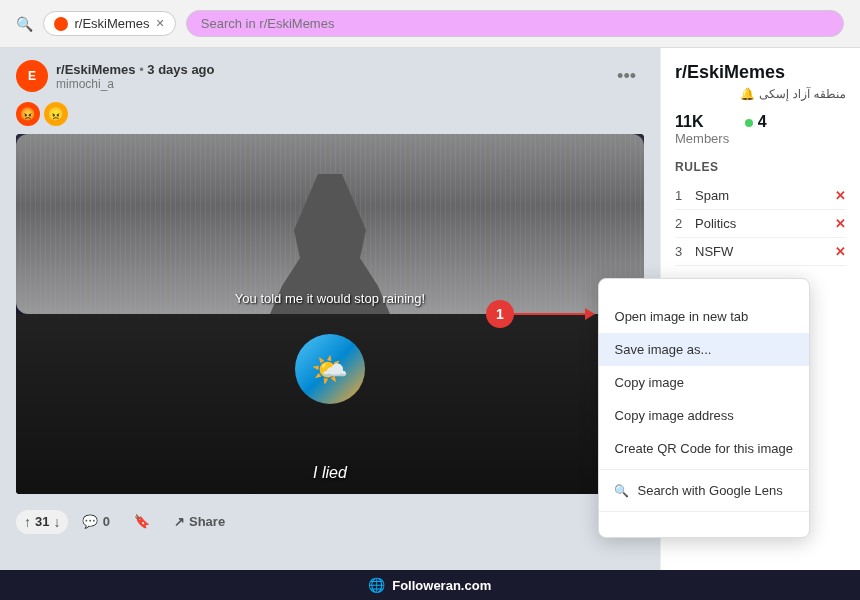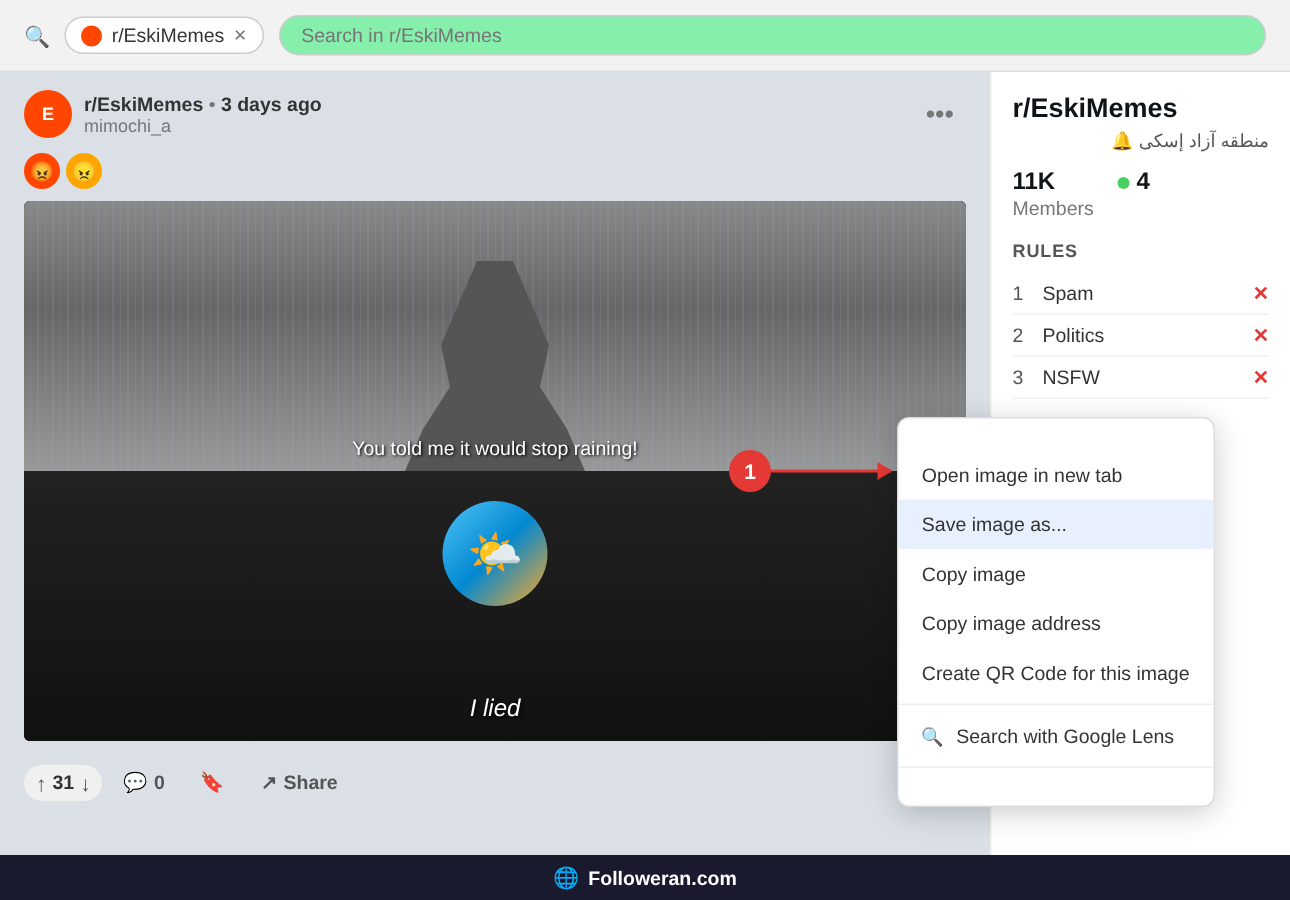--- a/index.html
+++ b/index.html
@@ -43,21 +43,21 @@
       background: #ff4500;
       border-radius: 50%;
     }
     .tab-close {
       font-size: 11px;
       color: #777;
       cursor: pointer;
     }
     .search-bar {
       flex: 1;
-      background: #86efac;
+      background: #f0abfc;
       border: 1px solid #ccc;
       border-radius: 20px;
       padding: 5px 14px;
       font-size: 13px;
       color: #555;
     }
 
     
     .main-content {
       display: flex;
@@ -147,20 +147,21 @@
       flex-direction: column;
       align-items: center;
       justify-content: space-between;
     }
     .top-scene {
       width: 100%;
       height: 50%;
       background: linear-gradient(180deg, #888 0%, #666 40%, #999 100%);
       position: relative;
       overflow: hidden;
+      border-radius: 12px;
     }
     .rain-overlay {
       position: absolute;
       top: 0; left: 0; right: 0; bottom: 0;
       background: repeating-linear-gradient(
         90deg,
         transparent,
         transparent 4px,
         rgba(150,180,220,0.15) 4px,
         rgba(150,180,220,0.15) 5px

